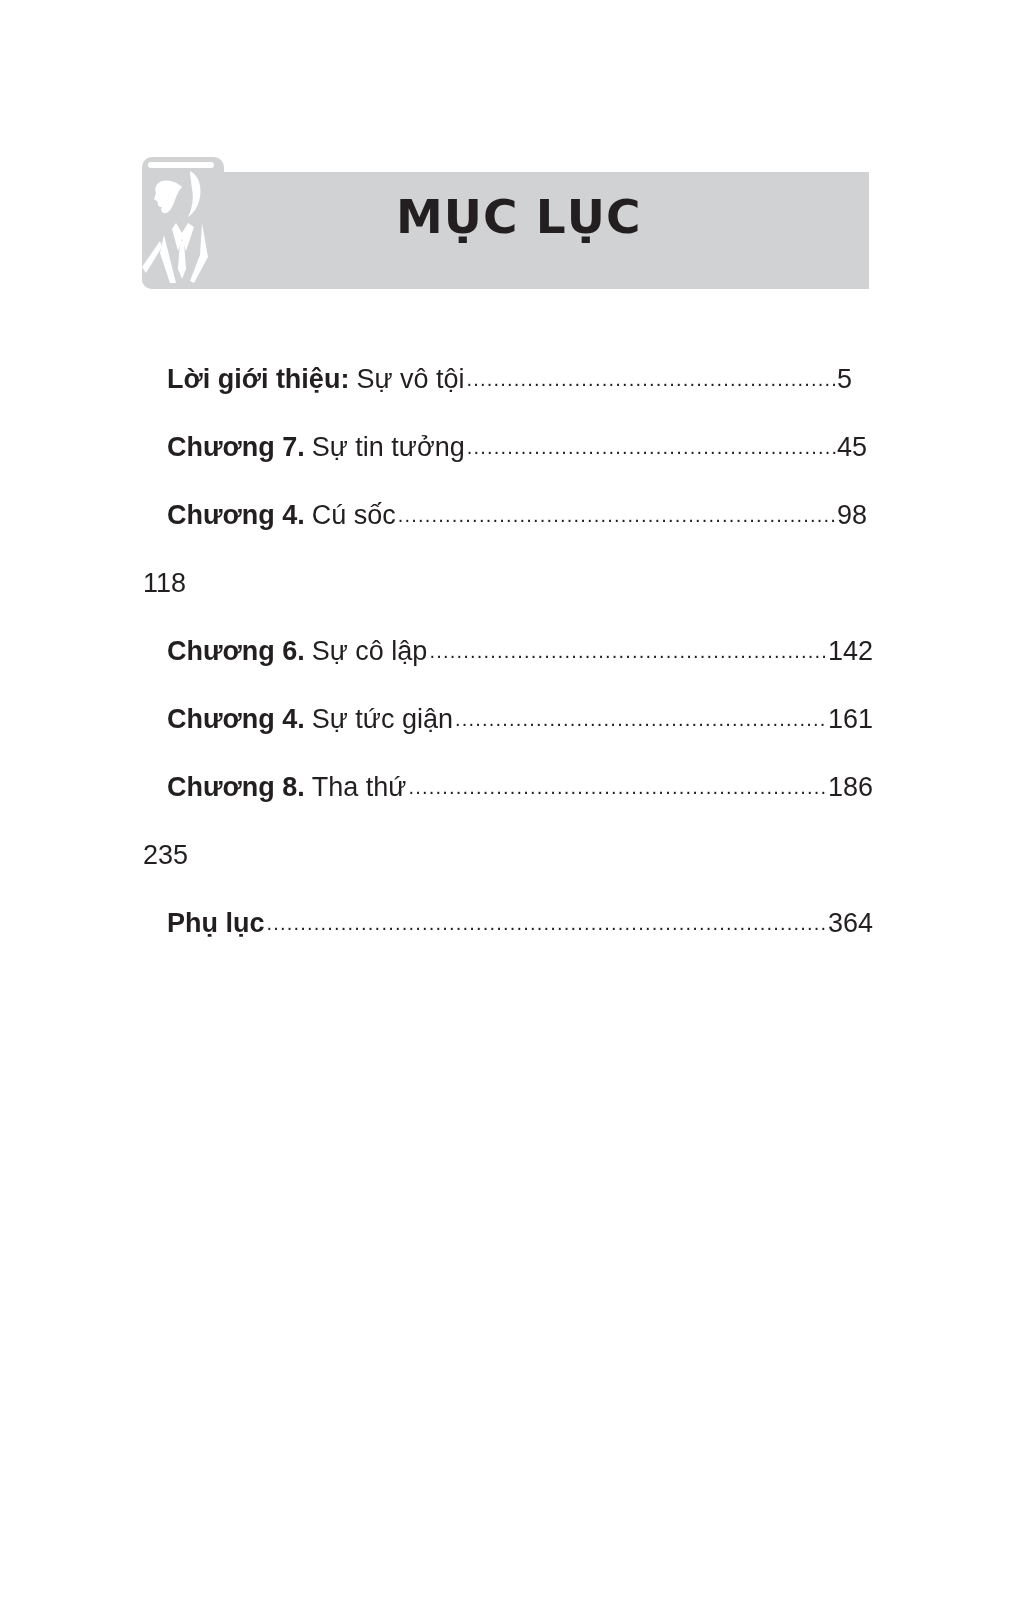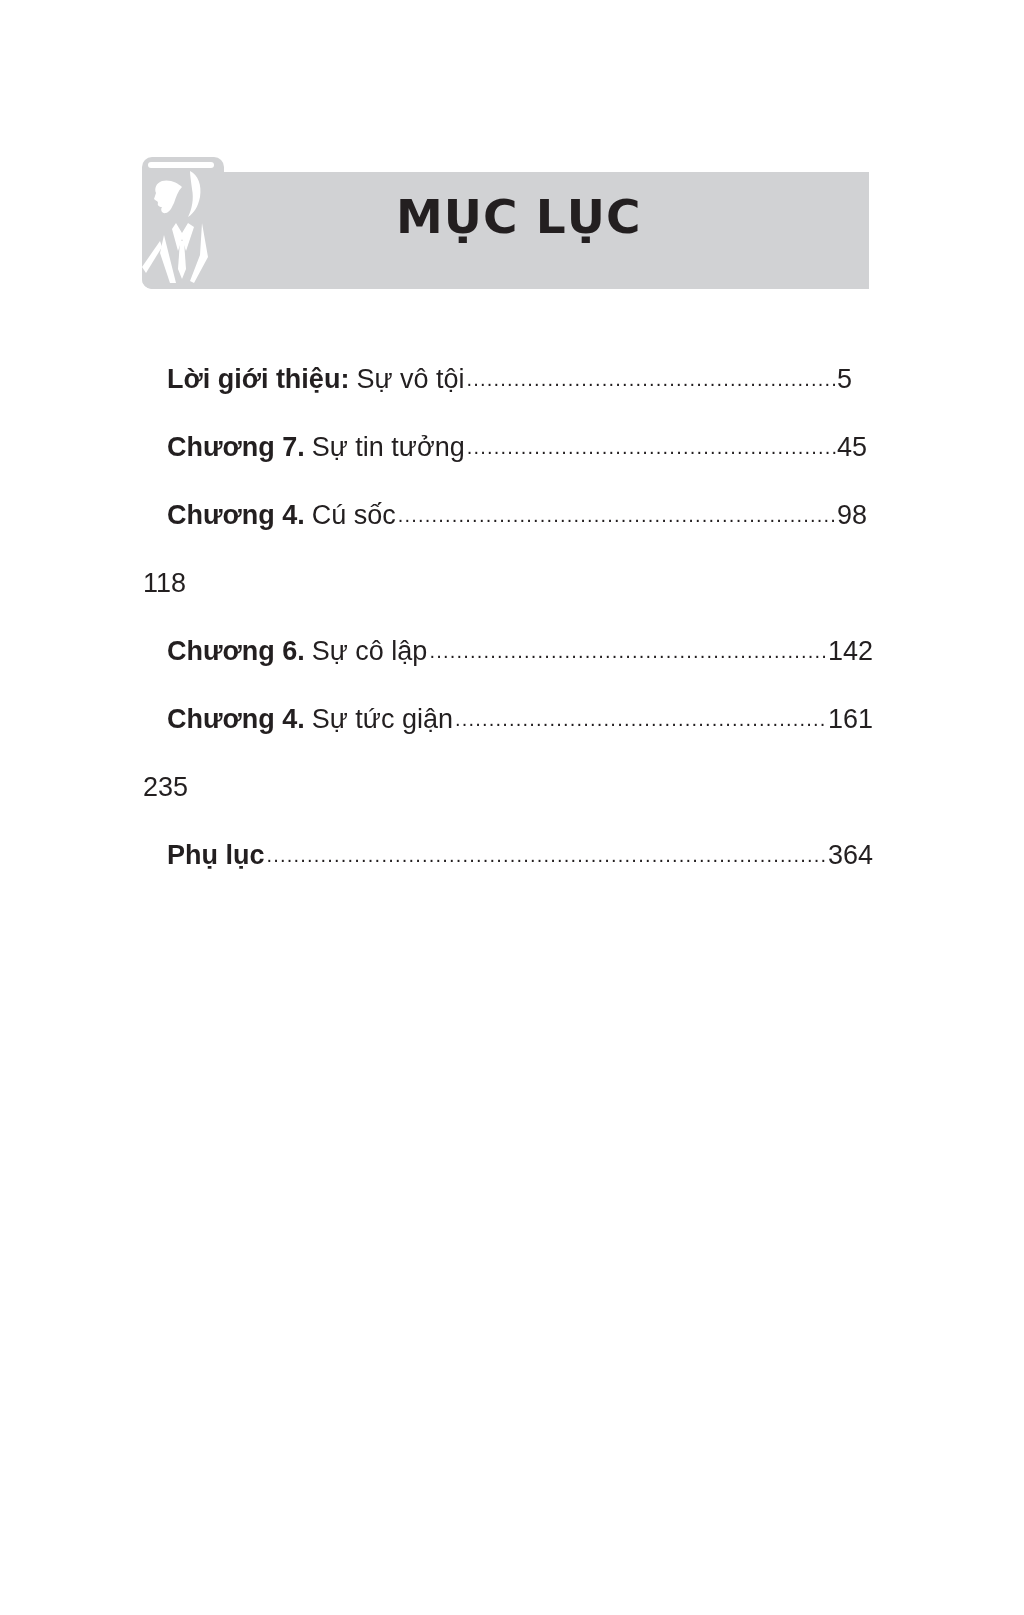--- a/index.html
+++ b/index.html
@@ -173,20 +173,28 @@
   </div>
   <div class="toc-row">
     <div class="toc-left">
       <span class="toc-label">Chương 4.</span>
       <span class="toc-title">Sự tức giận</span>
       <span class="toc-dots"></span>
     </div>
     <span class="toc-page">161</span>
   </div>
   <div class="toc-row">
+    <div class="toc-left">
+      <span class="toc-label">Chương 8.</span>
+      <span class="toc-title">Tha thứ</span>
+      <span class="toc-dots"></span>
+    </div>
+    <span class="toc-page">186</span>
+  </div>
+  <div class="toc-row">
     <span class="toc-page">235</span>
   </div>
   <div class="toc-row">
     <div class="toc-left">
       <span class="toc-label">Phụ lục</span>
       <span class="toc-dots"></span>
     </div>
     <span class="toc-page">364</span>
   </div>
 </div>

